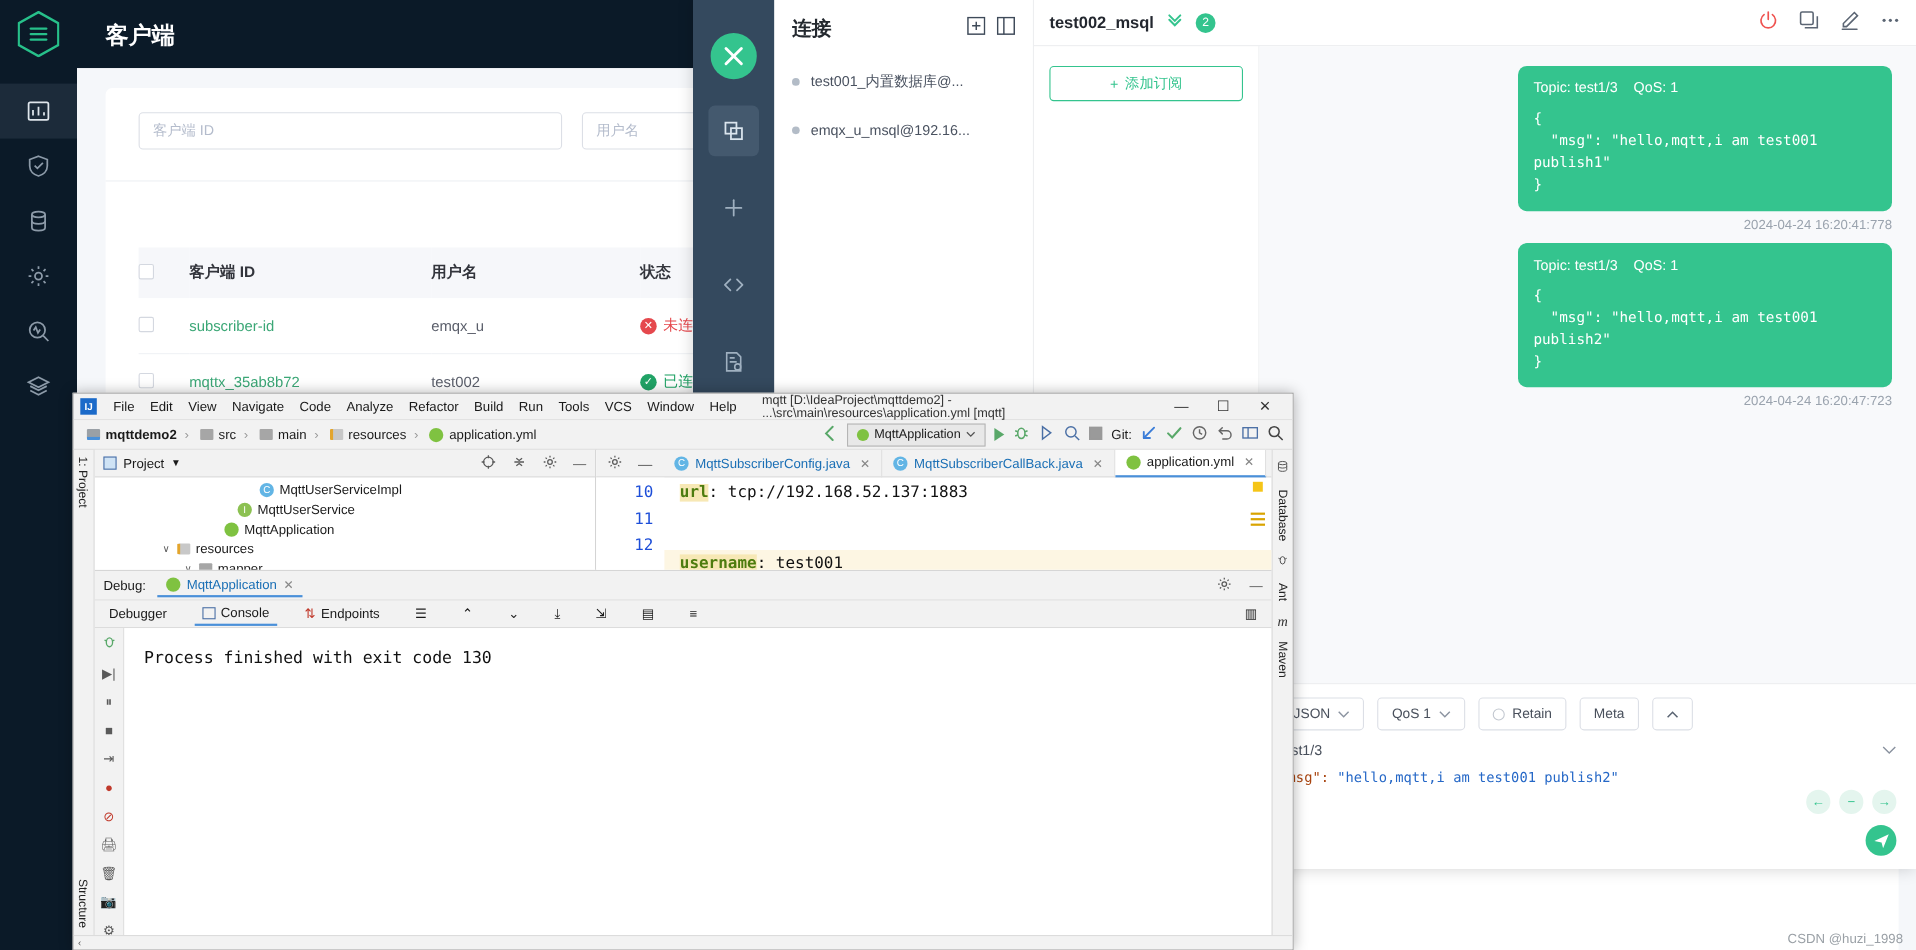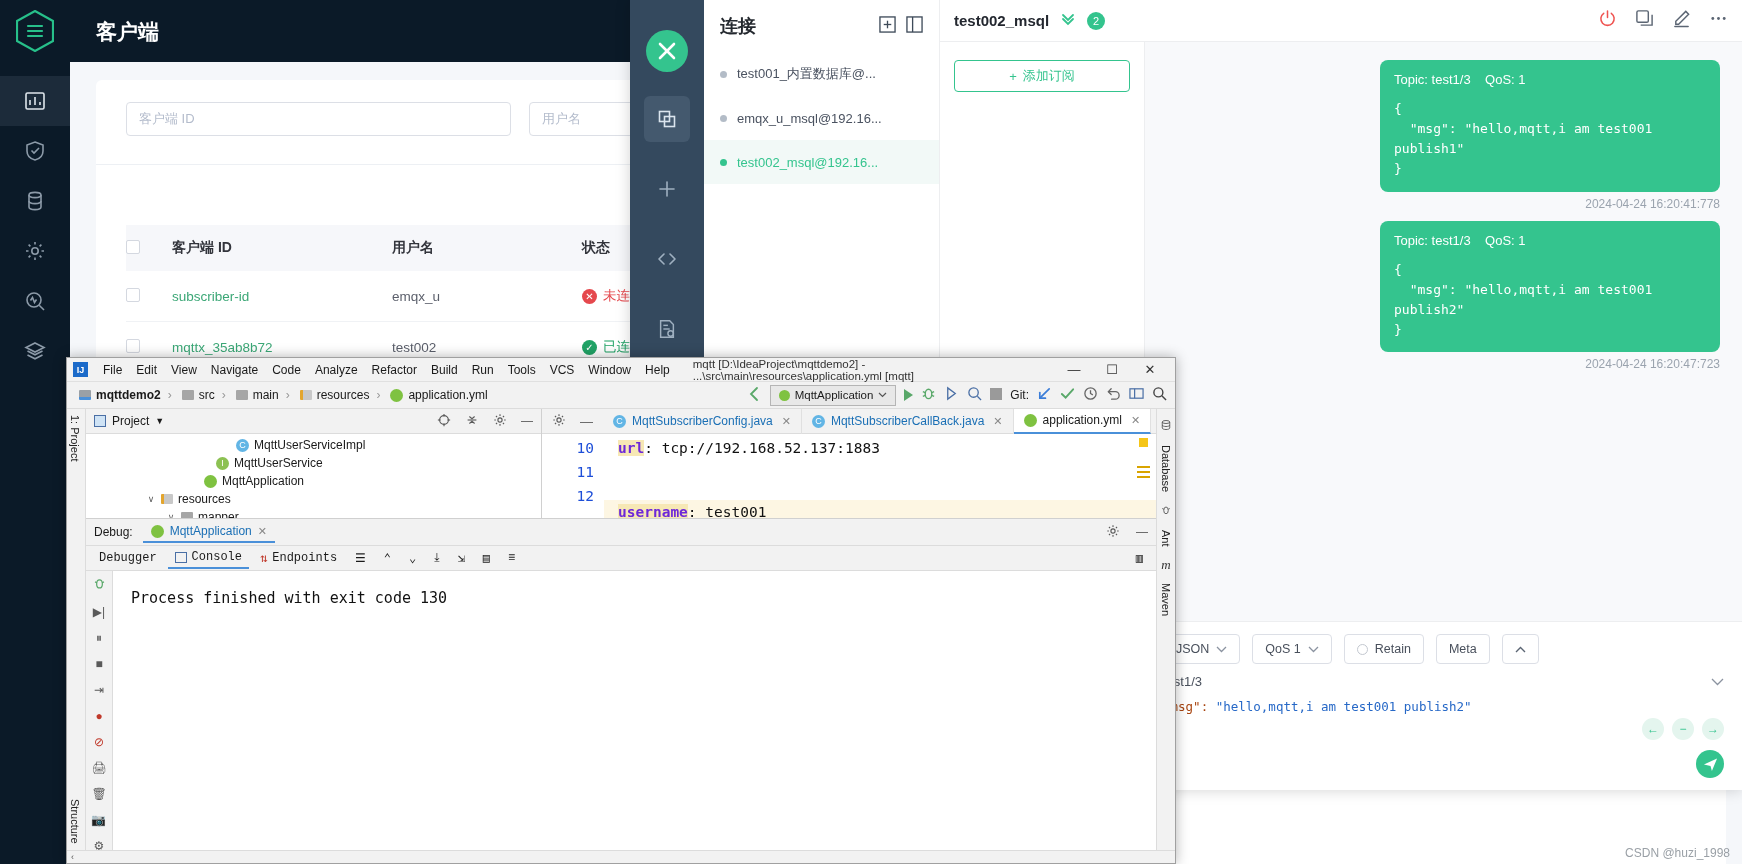--- a/index.html
+++ b/index.html
@@ -156,37 +156,37 @@
   .ed-tab { height:25px; display:flex; align-items:center; gap:6px; padding:0 10px; font-size:12px;
             color:#1a6fb5; border-right:1px solid #e0e0e0; }
   .ed-tab.act { background:#fff; border-bottom:2px solid #4a90d9; }
   .ed-tab .x { color:#888; font-size:11px; margin-left:3px; }
   .ed-code { flex:1; display:flex; font-family:"DejaVu Sans Mono", monospace; font-size:14.5px; position:relative; overflow:hidden; }
   .gutter { width:62px; background:#fff; color:#1d4ed8; text-align:right; padding-right:10px; padding-top:2px; }
   .gutter div { height:24px; line-height:24px; }
   .codearea { flex:1; padding-top:2px; position:relative; }
   .cline { height:24px; line-height:24px; padding-left:14px; white-space:pre; }
   .cline.hl { background:#fdf6e3;margin-top:40px; }
-  .ykey { color:#6d28d9; font-weight:bold; background:#f7e8b5; }
+  .ykey { color:#4d7c0f; font-weight:bold; background:#f7e8b5; }
   .yval { color:#111; }
   .mark-yellow { position:absolute; right:8px; top:4px; width:9px; height:9px; background:#f5c518; }
   .mark-lines { position:absolute; right:6px; top:32px; width:13px; }
   .mark-lines i { display:block; height:2px; background:#d9a400; margin-bottom:3px; }
   .ed-status { height:22px; background:#f2f2f2; display:flex; align-items:center; justify-content:center;
                font-size:11.5px; color:#444; gap:6px; border-top:1px solid #dcdcdc; }
 
   .dbg-header { height:27px; background:#f2f2f2; display:flex; align-items:center; padding:0 8px;
                 font-size:12px; color:#1a1a1a; gap:10px; border-bottom:1px solid #dcdcdc; }
   .dbg-tab { display:flex; align-items:center; gap:6px; padding:3px 8px; border-bottom:2px solid #4a90d9; color:#1a6fb5; }
   .dbg-right { margin-left:auto; display:flex; gap:16px; align-items:center; color:#5a5a5a; }
   .dbg-body { flex:1; display:flex; min-height:0; }
   .dbg-toolbar { width:27px; background:#f2f2f2; border-right:1px solid #dcdcdc; display:flex;
                  flex-direction:column; align-items:center; padding-top:6px; gap:12px; color:#5a5a5a; font-size:12px; }
-  .dbg-tabs2 { height:25px; background:#f2f2f2; display:flex; align-items:center; gap:4px;
-               padding:0 6px; border-bottom:1px solid #dcdcdc; font-size:12px;font-family:Liberation Mono, monospace; }
+  .dbg-tabs2 { height:25px; background:#f2f2f2; display:flex; align-items:center; gap:18px;
+               padding:0 6px; border-bottom:1px solid #dcdcdc; font-size:12px; }
   .dt { display:flex; align-items:center; gap:5px; padding:3px 7px; color:#1a1a1a; }
   .dt.act { border-bottom:2px solid #4a90d9; }
   .console { flex:1; background:#fff; font-family:"DejaVu Sans Mono", monospace; font-size:15px;
              color:#111; padding:18px 0 0 18px; }
   .idea-rightstrip { width:19px; background:#f2f2f2; border-left:1px solid #dcdcdc;
                      display:flex; flex-direction:column; align-items:center; padding-top:8px; gap:10px; }
   .vl { writing-mode:vertical-rl; font-size:11px; color:#222; }
   .idea-bottom { height:13px; background:#f2f2f2; border-top:1px solid #dcdcdc; display:flex;
                  align-items:center; font-size:9px; color:#555; padding:0 4px; }
 
@@ -378,24 +378,20 @@
         </span>
       </div>
       <div class="mx-conn">
         <span class="dot"></span>
         <span>test001_内置数据库@...</span>
       </div>
       <div class="mx-conn">
         <span class="dot"></span>
         <span>emqx_u_msql@192.16...</span>
       </div>
-      <div class="mx-conn sel">
-        <span class="dot on"></span>
-        <span>test002_msql@192.16...</span>
-      </div>
     </div>
 
     <div class="mx-main">
       <div class="mx-head">
         <span class="mx-head-title">test002_msql</span>
         <span>
           <svg width="18" height="18" viewBox="0 0 18 18" fill="none" stroke="#34c48e" stroke-width="1.8" stroke-linecap="round">
               <polyline points="4,5 9,10 14,5"></polyline>
               <polyline points="4,9 9,14 14,9"></polyline>
             </svg>

